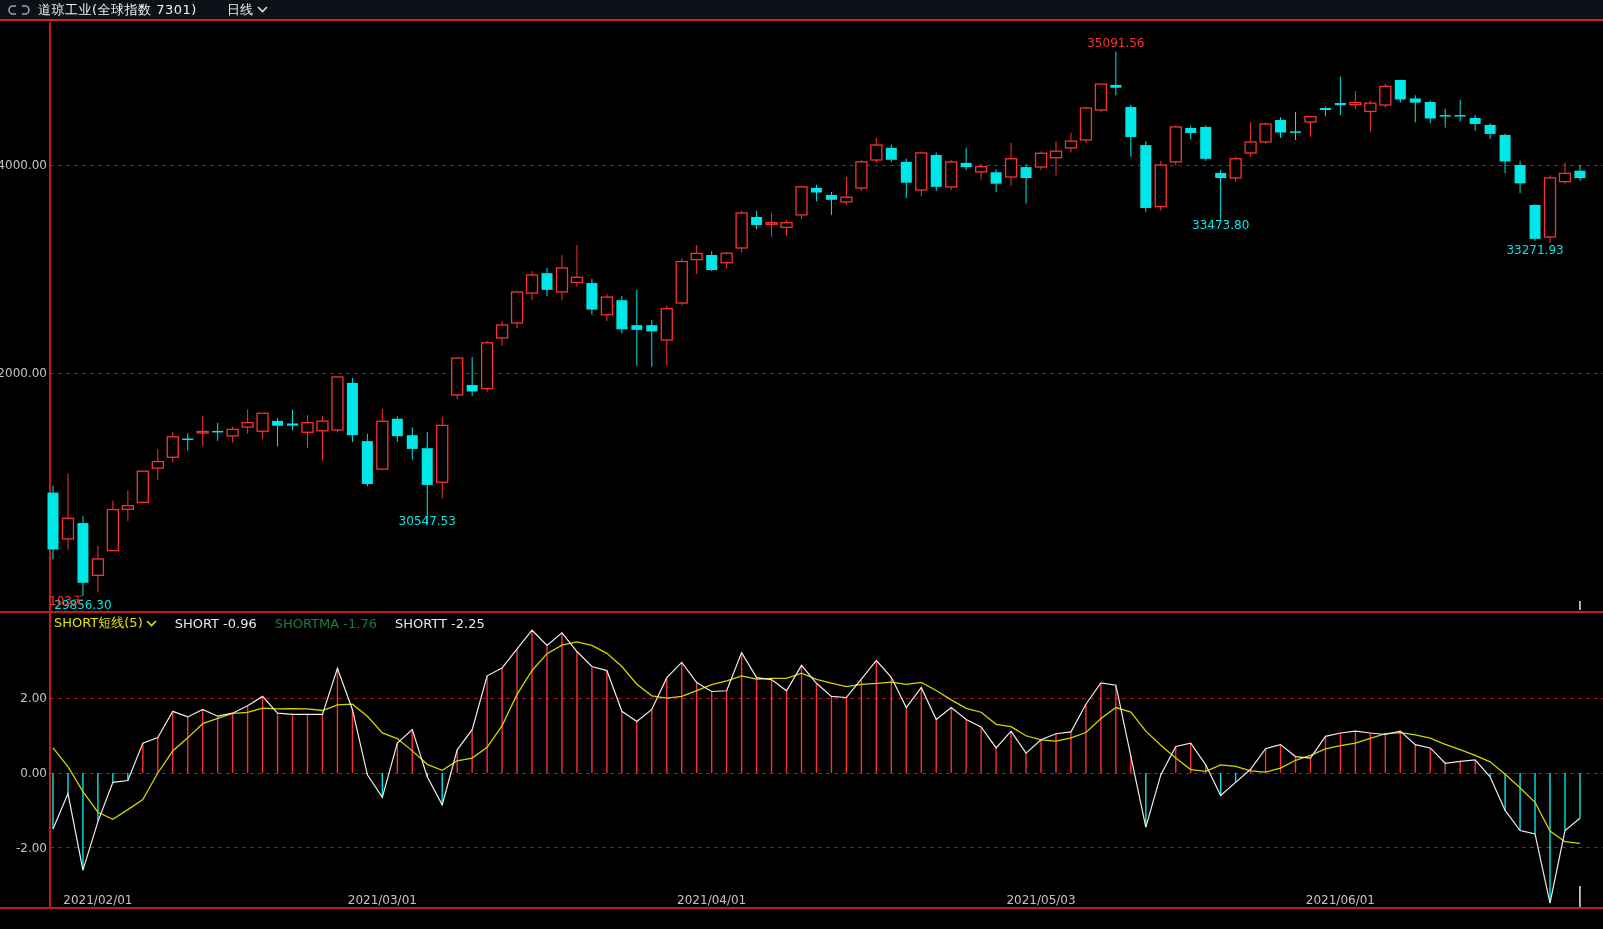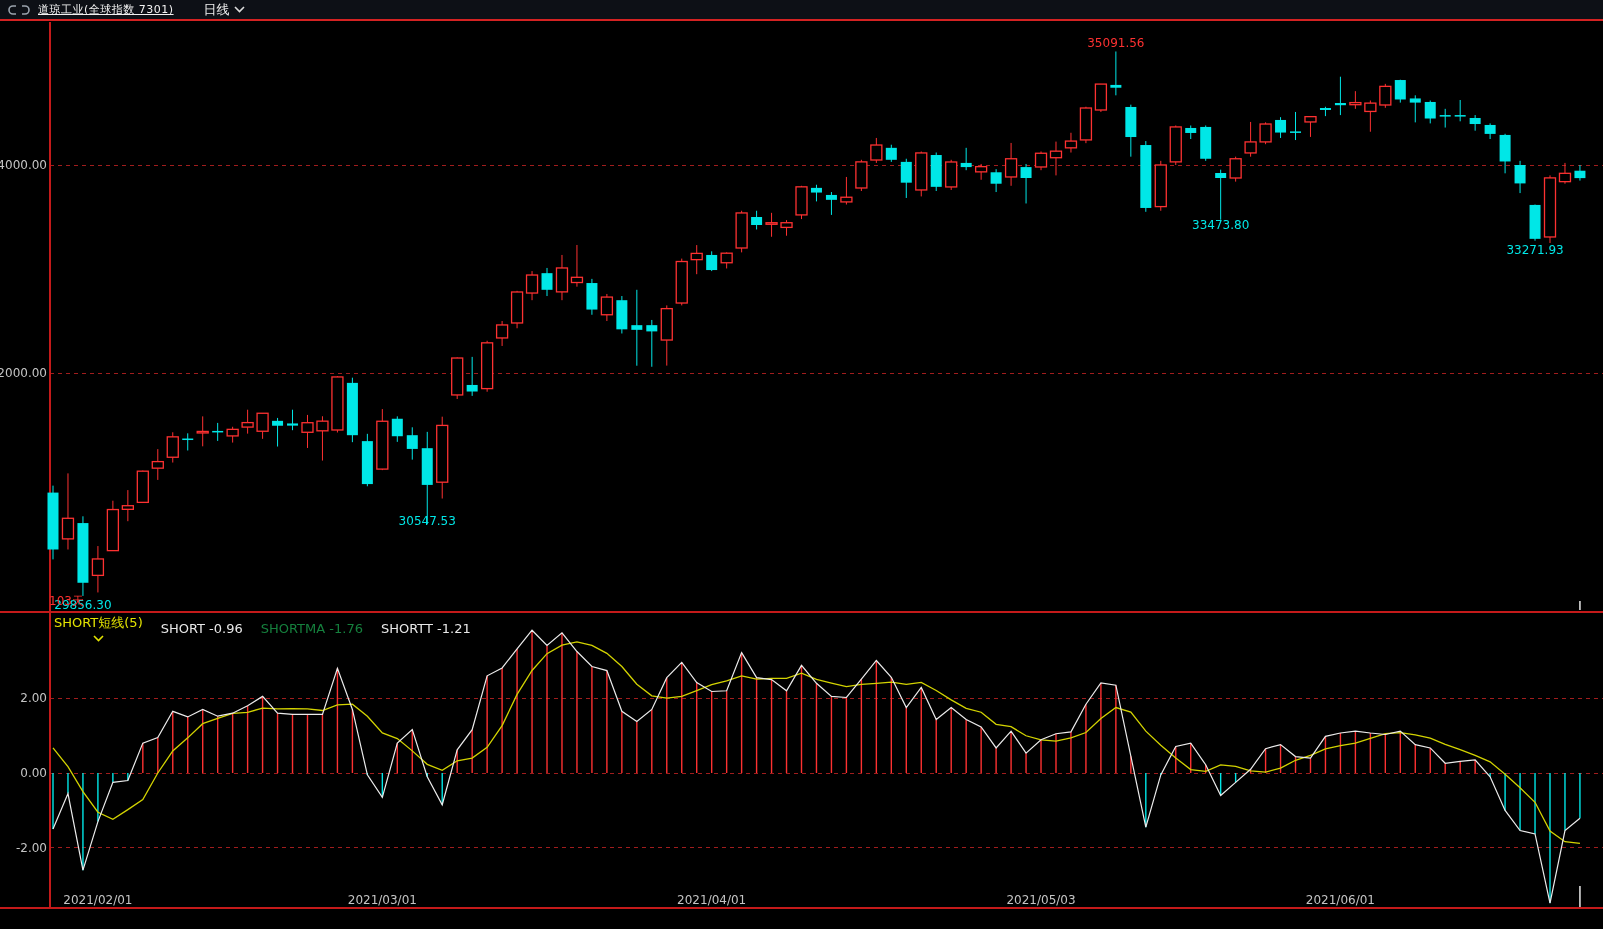--- a/index.html
+++ b/index.html
@@ -1,30 +1,30 @@
 <!DOCTYPE html>
 <html><head>
 <meta charset="utf-8">
 <style>
   html,body{margin:0;padding:0;background:#000;}
   body{width:1603px;height:929px;position:relative;overflow:hidden;
        font-family:"DejaVu Sans","Liberation Sans",sans-serif;}
   .titlebar{position:absolute;left:0;top:0;width:1603px;height:21px;
             background:#0d1016;border-bottom:2px solid #d42222;z-index:5;
             display:flex;align-items:center;gap:8px;padding-left:8px;box-sizing:border-box;}
-  .titlebar .sym{color:#f2f2f2;font-size:11px;letter-spacing:.5px;text-decoration:underline;}
+  .titlebar .sym{color:#f2f2f2;font-size:13px;letter-spacing:.5px;}
   .titlebar .period{display:flex;align-items:center;gap:4px;margin-left:22px;
             background:none;border:none;color:#eee;font-size:13px;cursor:pointer;
             font-family:inherit;padding:0;}
   .linkicon{color:#9aa3ad;display:flex;align-items:center;}
   svg text{font-family:"DejaVu Sans","Liberation Sans",sans-serif;}
   #chart{position:absolute;left:0;top:0;}
   .ind-legend{position:absolute;left:54px;top:614px;z-index:4;display:flex;
               align-items:center;gap:18px;font-size:13px;white-space:nowrap;}
-  .ind-legend .name{display:flex;align-items:center;gap:3px;color:#e3e300;cursor:pointer;flex-direction:column;}
+  .ind-legend .name{display:flex;align-items:center;gap:3px;color:#e3e300;cursor:pointer;}
   .ind-legend .w{color:#e8e8e8;}
   .ind-legend .y{color:#15803d;}
 </style>
 </head>
 <body>
 
 <div class="titlebar">
   <span class="linkicon">
     <svg width="22" height="12" viewBox="0 0 22 12">
       <path d="M8 2 H5 a4 4 0 0 0 0 8 H8" fill="none" stroke="currentColor" stroke-width="1.6"></path>
@@ -42,21 +42,21 @@
 
 <div class="ind-legend">
   <span class="name">
     <span>SHORT短线(5)</span>
     <svg width="11" height="7" viewBox="0 0 11 7">
       <polyline points="1,1 5.5,5.5 10,1" fill="none" stroke="#e3e300" stroke-width="1.6"></polyline>
     </svg>
   </span>
   <span class="w">SHORT -0.96</span>
   <span class="y">SHORTMA -1.76</span>
-  <span class="w">SHORTT -1.21</span>
+  <span class="w">SHORTT -2.25</span>
 </div>
 
 <svg id="chart" width="1603" height="929">
     <g>
       <line x1="50" y1="165" x2="1603" y2="165" stroke="#a01d1d" stroke-width="1" stroke-dasharray="4 4" shape-rendering="crispEdges"></line>
       <line x1="50" y1="373" x2="1603" y2="373" stroke="#a01d1d" stroke-width="1" stroke-dasharray="4 4" shape-rendering="crispEdges"></line>
       <line x1="50" y1="698.24" x2="1603" y2="698.24" stroke="#a01d1d" stroke-width="1" stroke-dasharray="4 4" shape-rendering="crispEdges"></line>
       <line x1="50" y1="773" x2="1603" y2="773" stroke="#a01d1d" stroke-width="1" stroke-dasharray="4 4" shape-rendering="crispEdges"></line>
       <line x1="50" y1="847.76" x2="1603" y2="847.76" stroke="#a01d1d" stroke-width="1" stroke-dasharray="4 4" shape-rendering="crispEdges"></line>
     </g>

